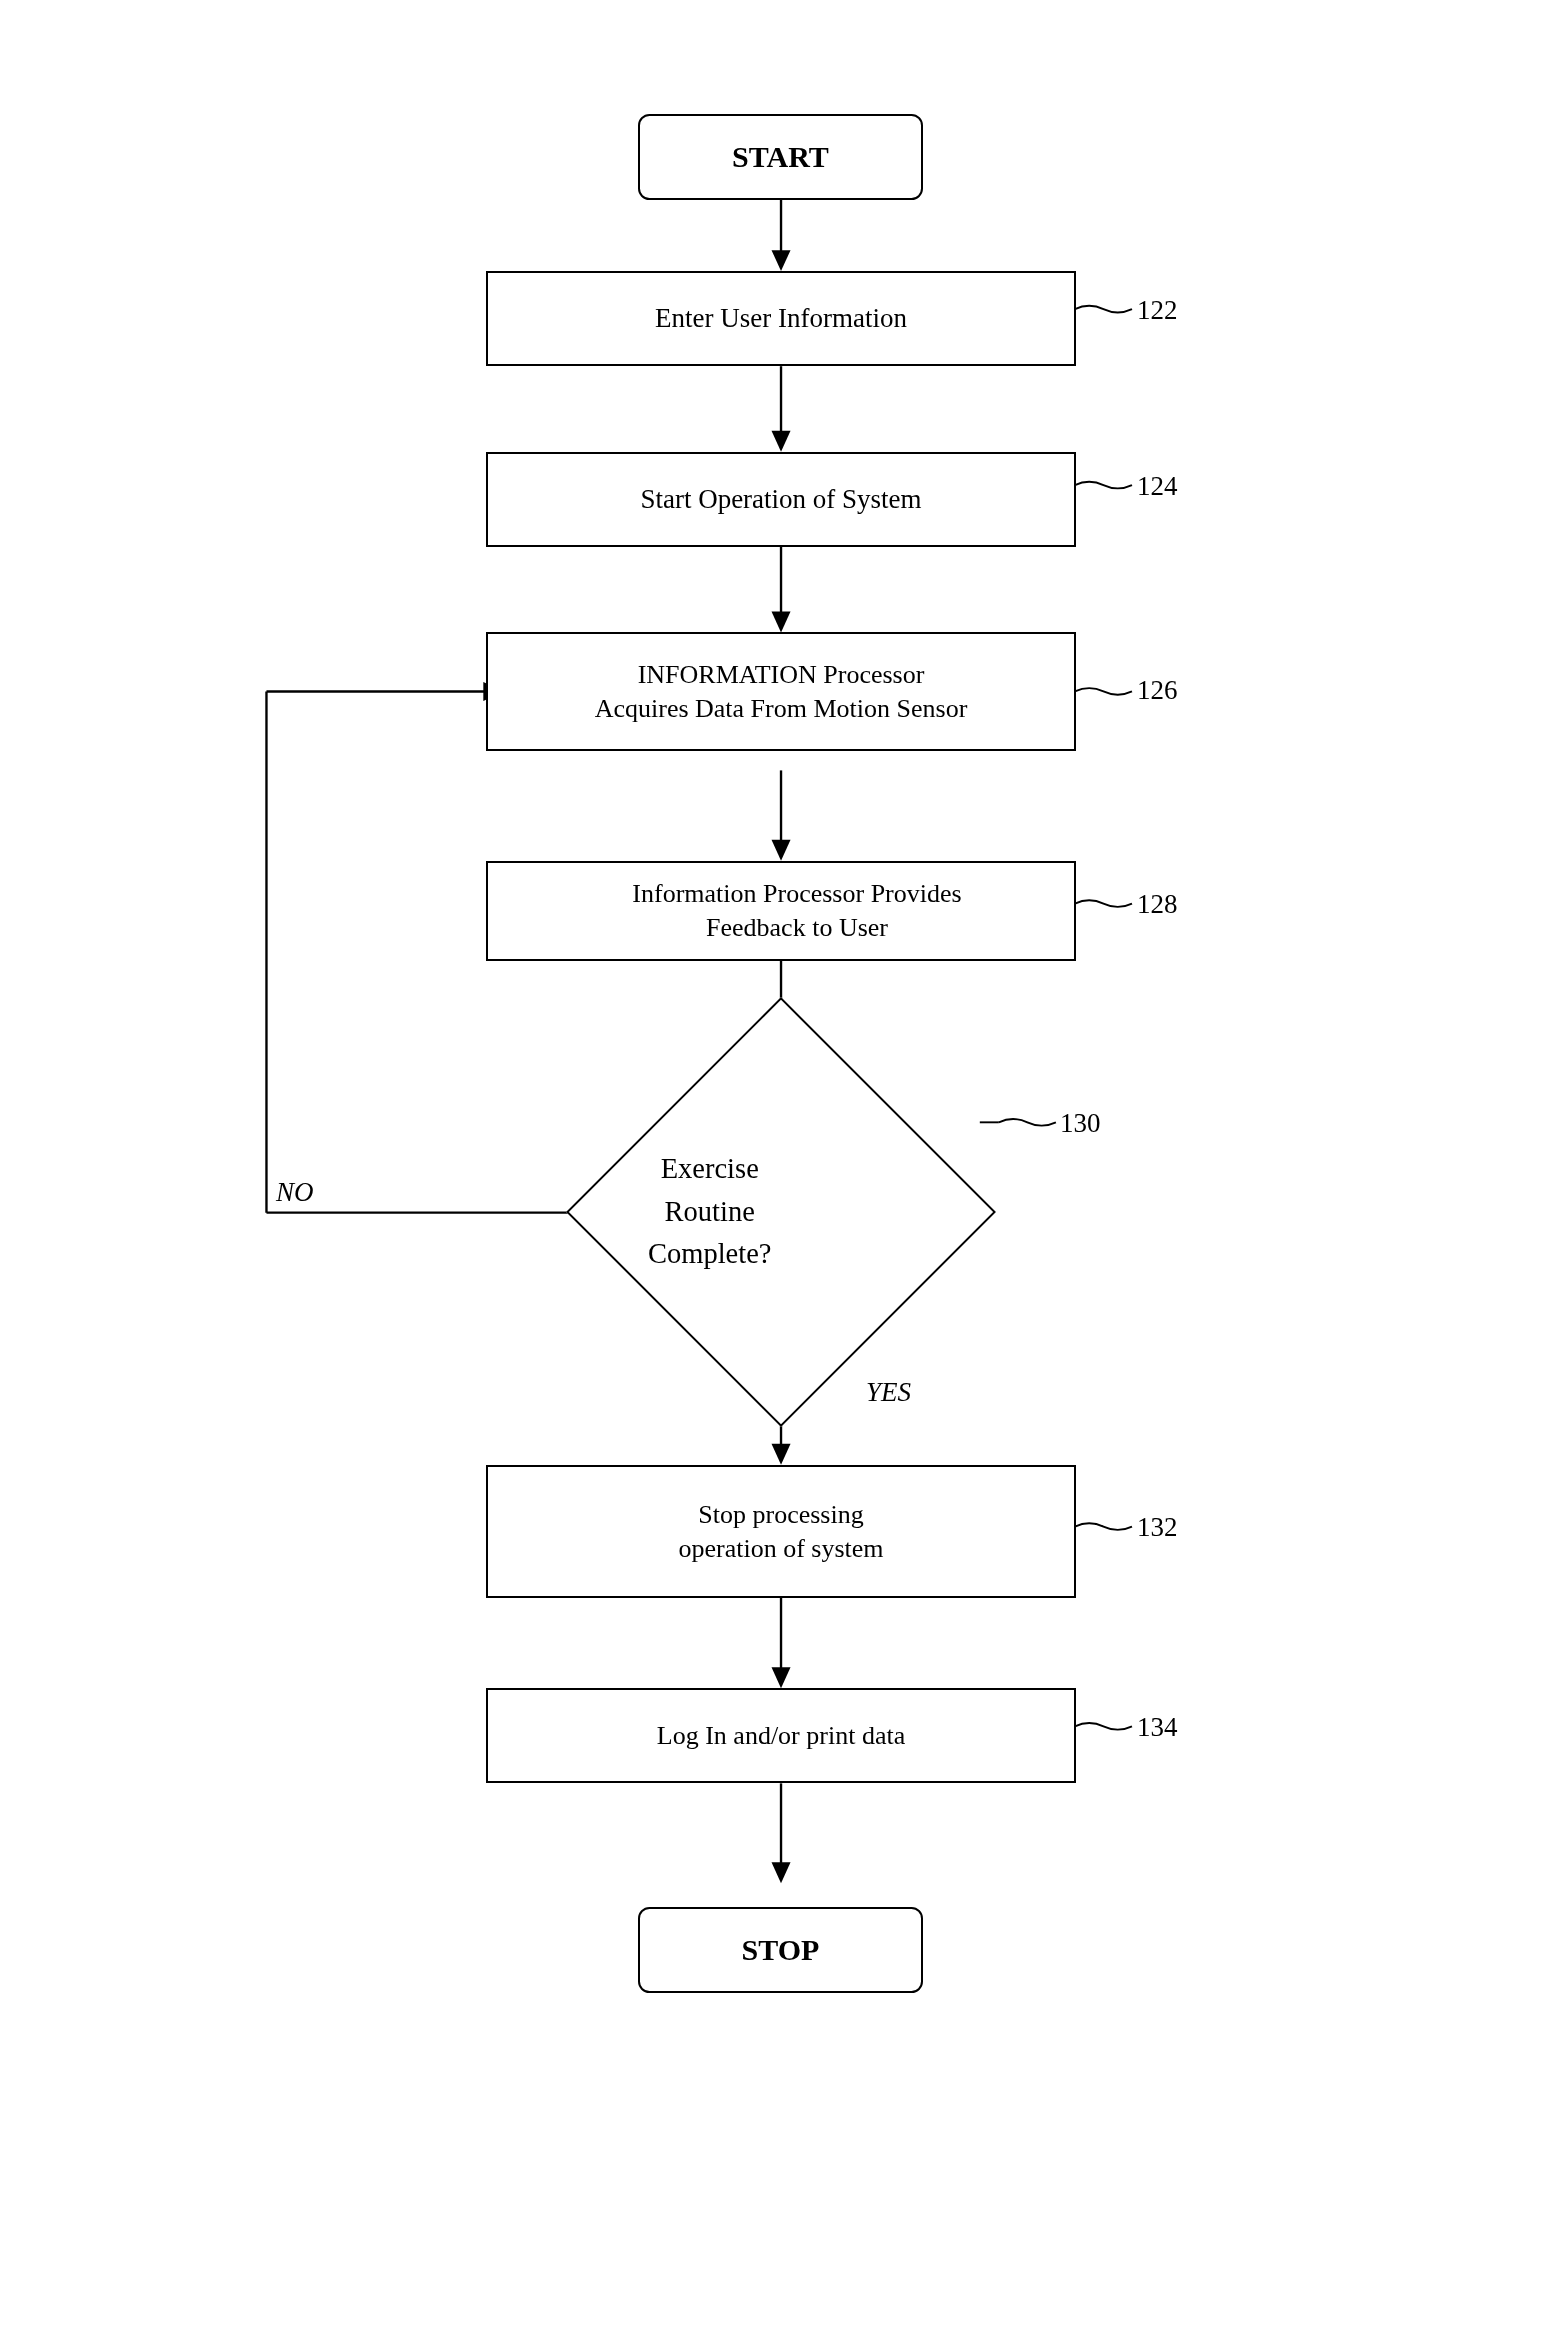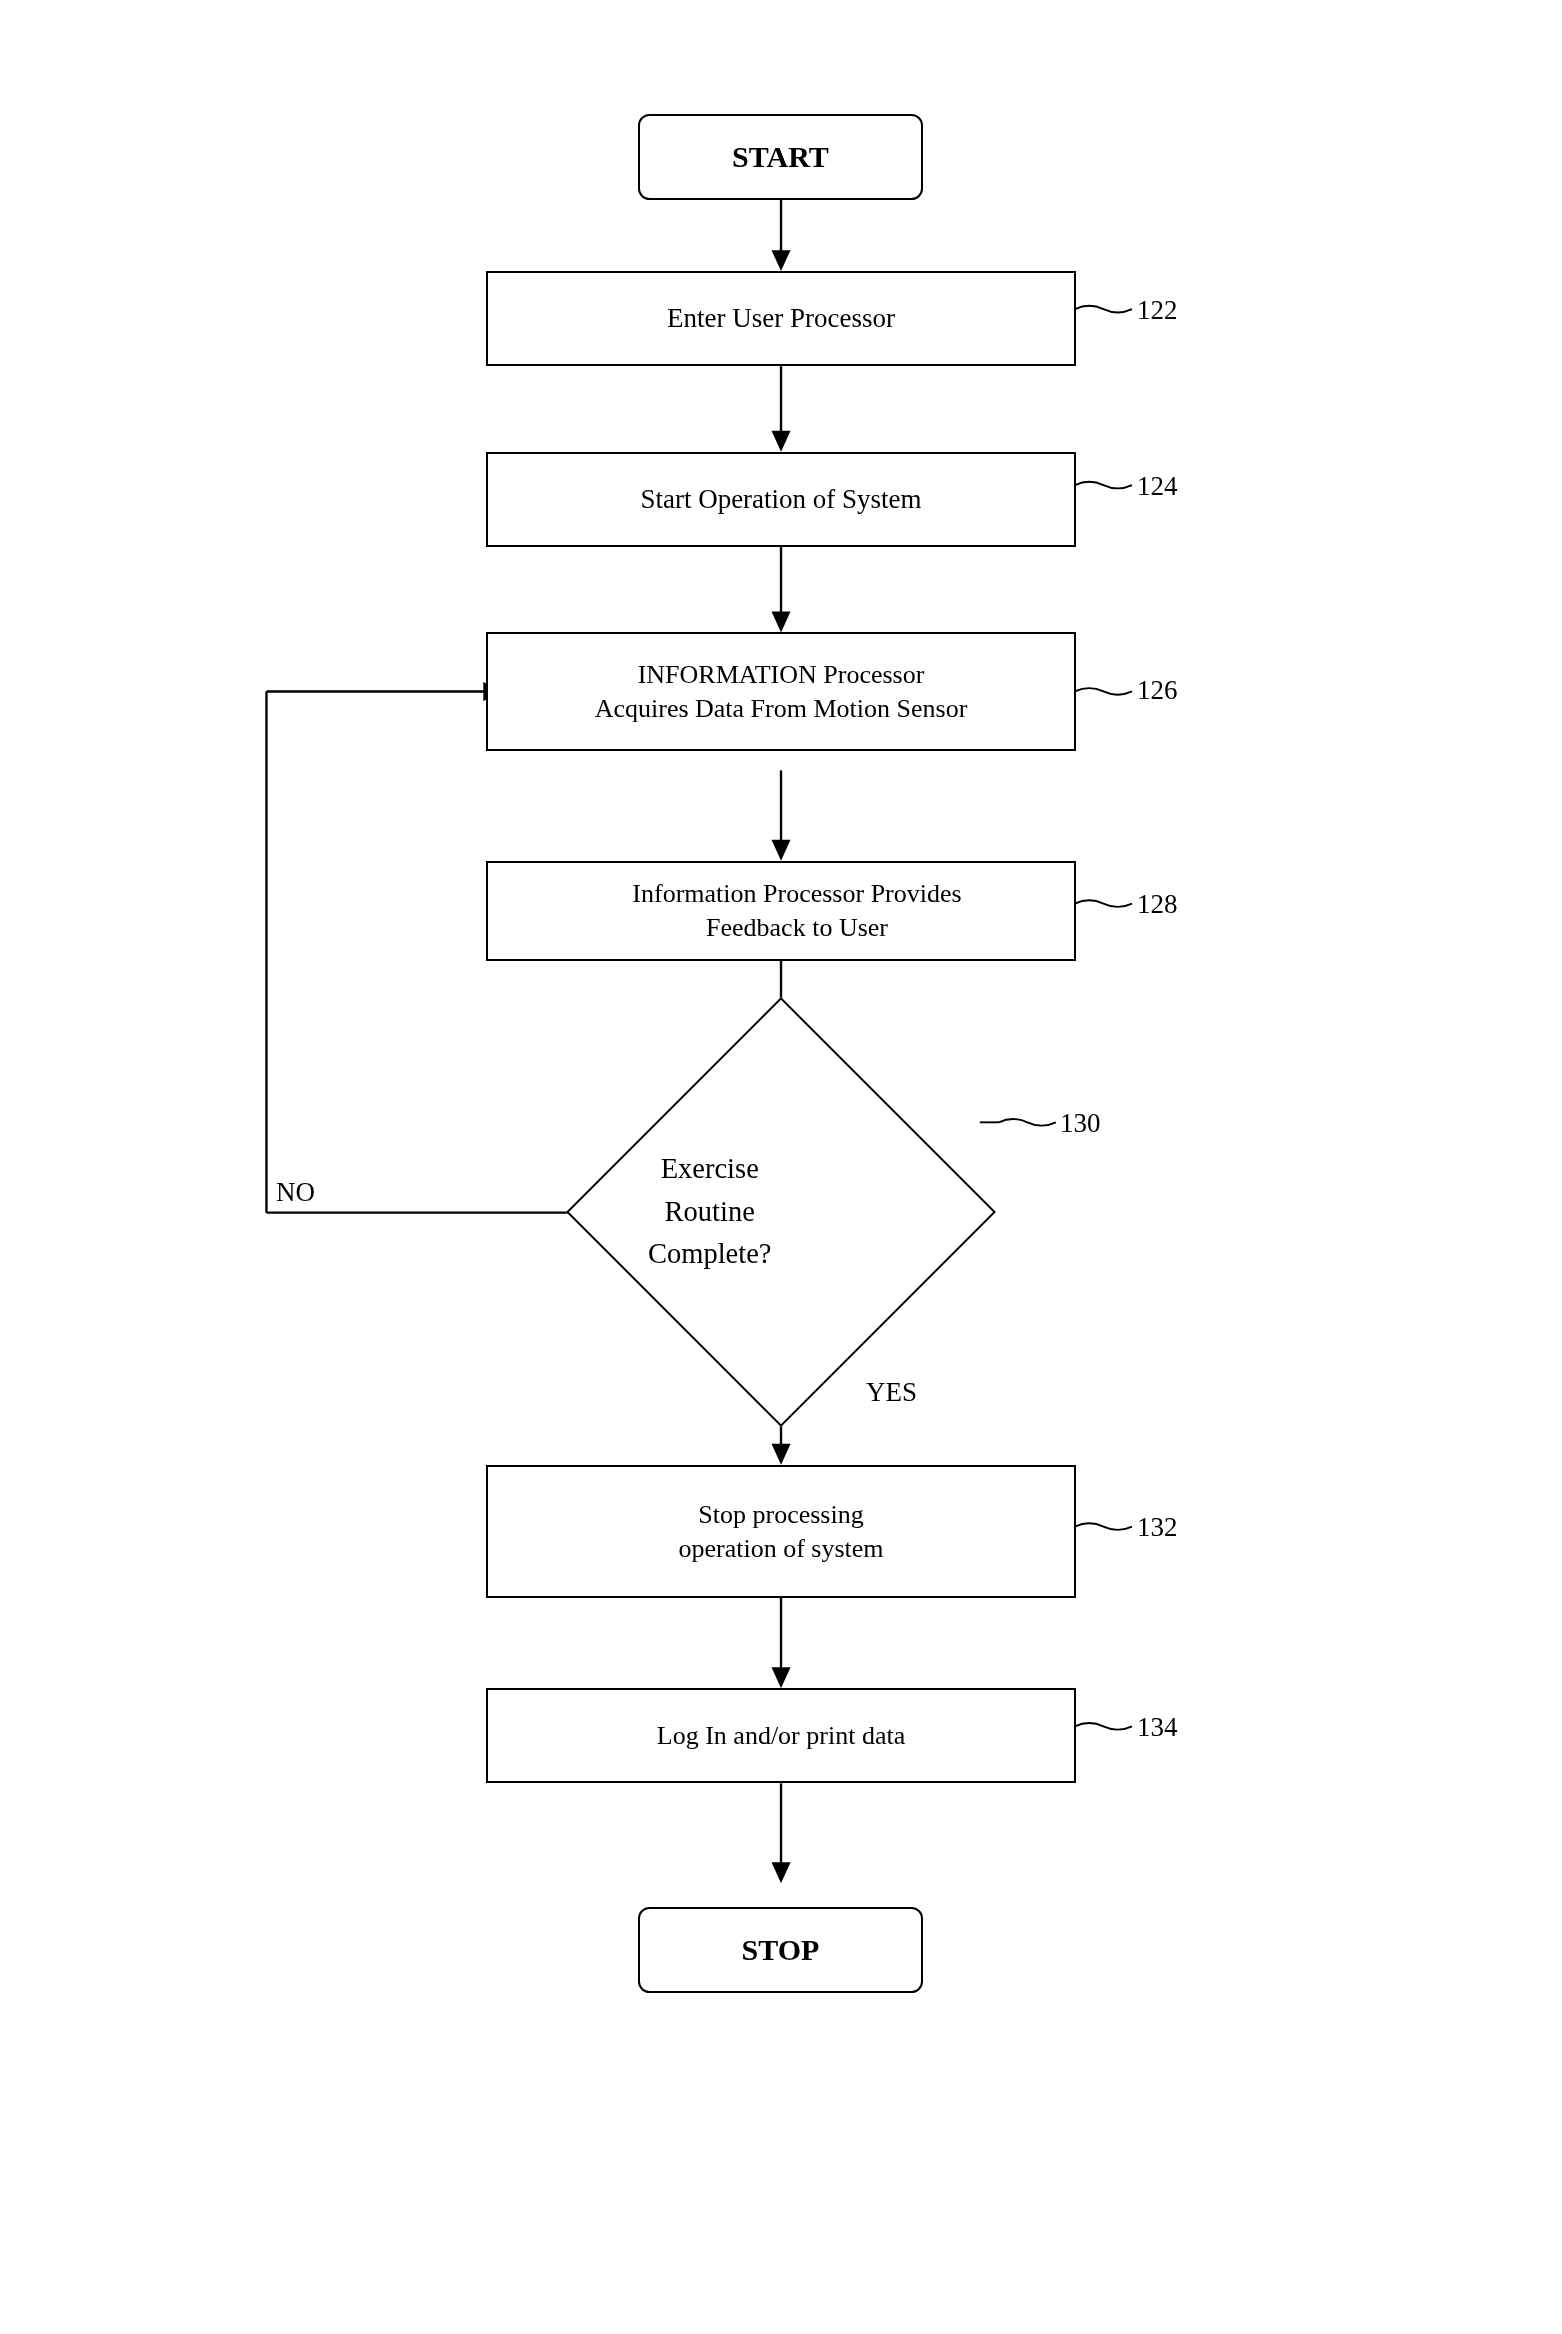--- a/index.html
+++ b/index.html
@@ -69,20 +69,21 @@
       position: absolute;
       font-size: 27px;
       font-family: 'Times New Roman', Times, serif;
     }
 
     
     .fc-label {
       position: absolute;
       font-size: 27px;
       font-family: 'Times New Roman', Times, serif;
+      font-style: italic;
     }
 
     
     .fc-rounded {
       position: absolute;
       border: 2.4px solid #000;
       background: #fff;
       border-radius: 11.4px;
       display: flex;
       align-items: center;
@@ -160,21 +161,21 @@
 
     <path d="M 1130,1815 Q 1145,1808 1160,1815 Q 1175,1822 1190,1815" stroke="#000" stroke-width="2" fill="none"></path>
     <line x1="1130" y1="1815" x2="1110" y2="1815" stroke="#000" stroke-width="2"></line>
   </svg>
 
   <div class="fc-rounded" style="left: 638px; top: 90px; width: 285px; height: 86px;">
     <span>START</span>
   </div>
 
   <div class="fc-box" style="left: 486px; top: 271px; width: 590px; height: 95px; font-size: 27px;">
-    <span>Enter User Processor</span>
+    <span>Enter User Information</span>
   </div>
 
   <div class="fc-ref" style="left: 1137px; top: 295px;">122</div>
 
   <div class="fc-box" style="left: 486px; top: 452px; width: 590px; height: 95px; font-size: 27px; justify-content: center;">
     <span>Start Operation of System</span>
   </div>
 
   <div class="fc-ref" style="left: 1137px; top: 471px;">124</div>
 

